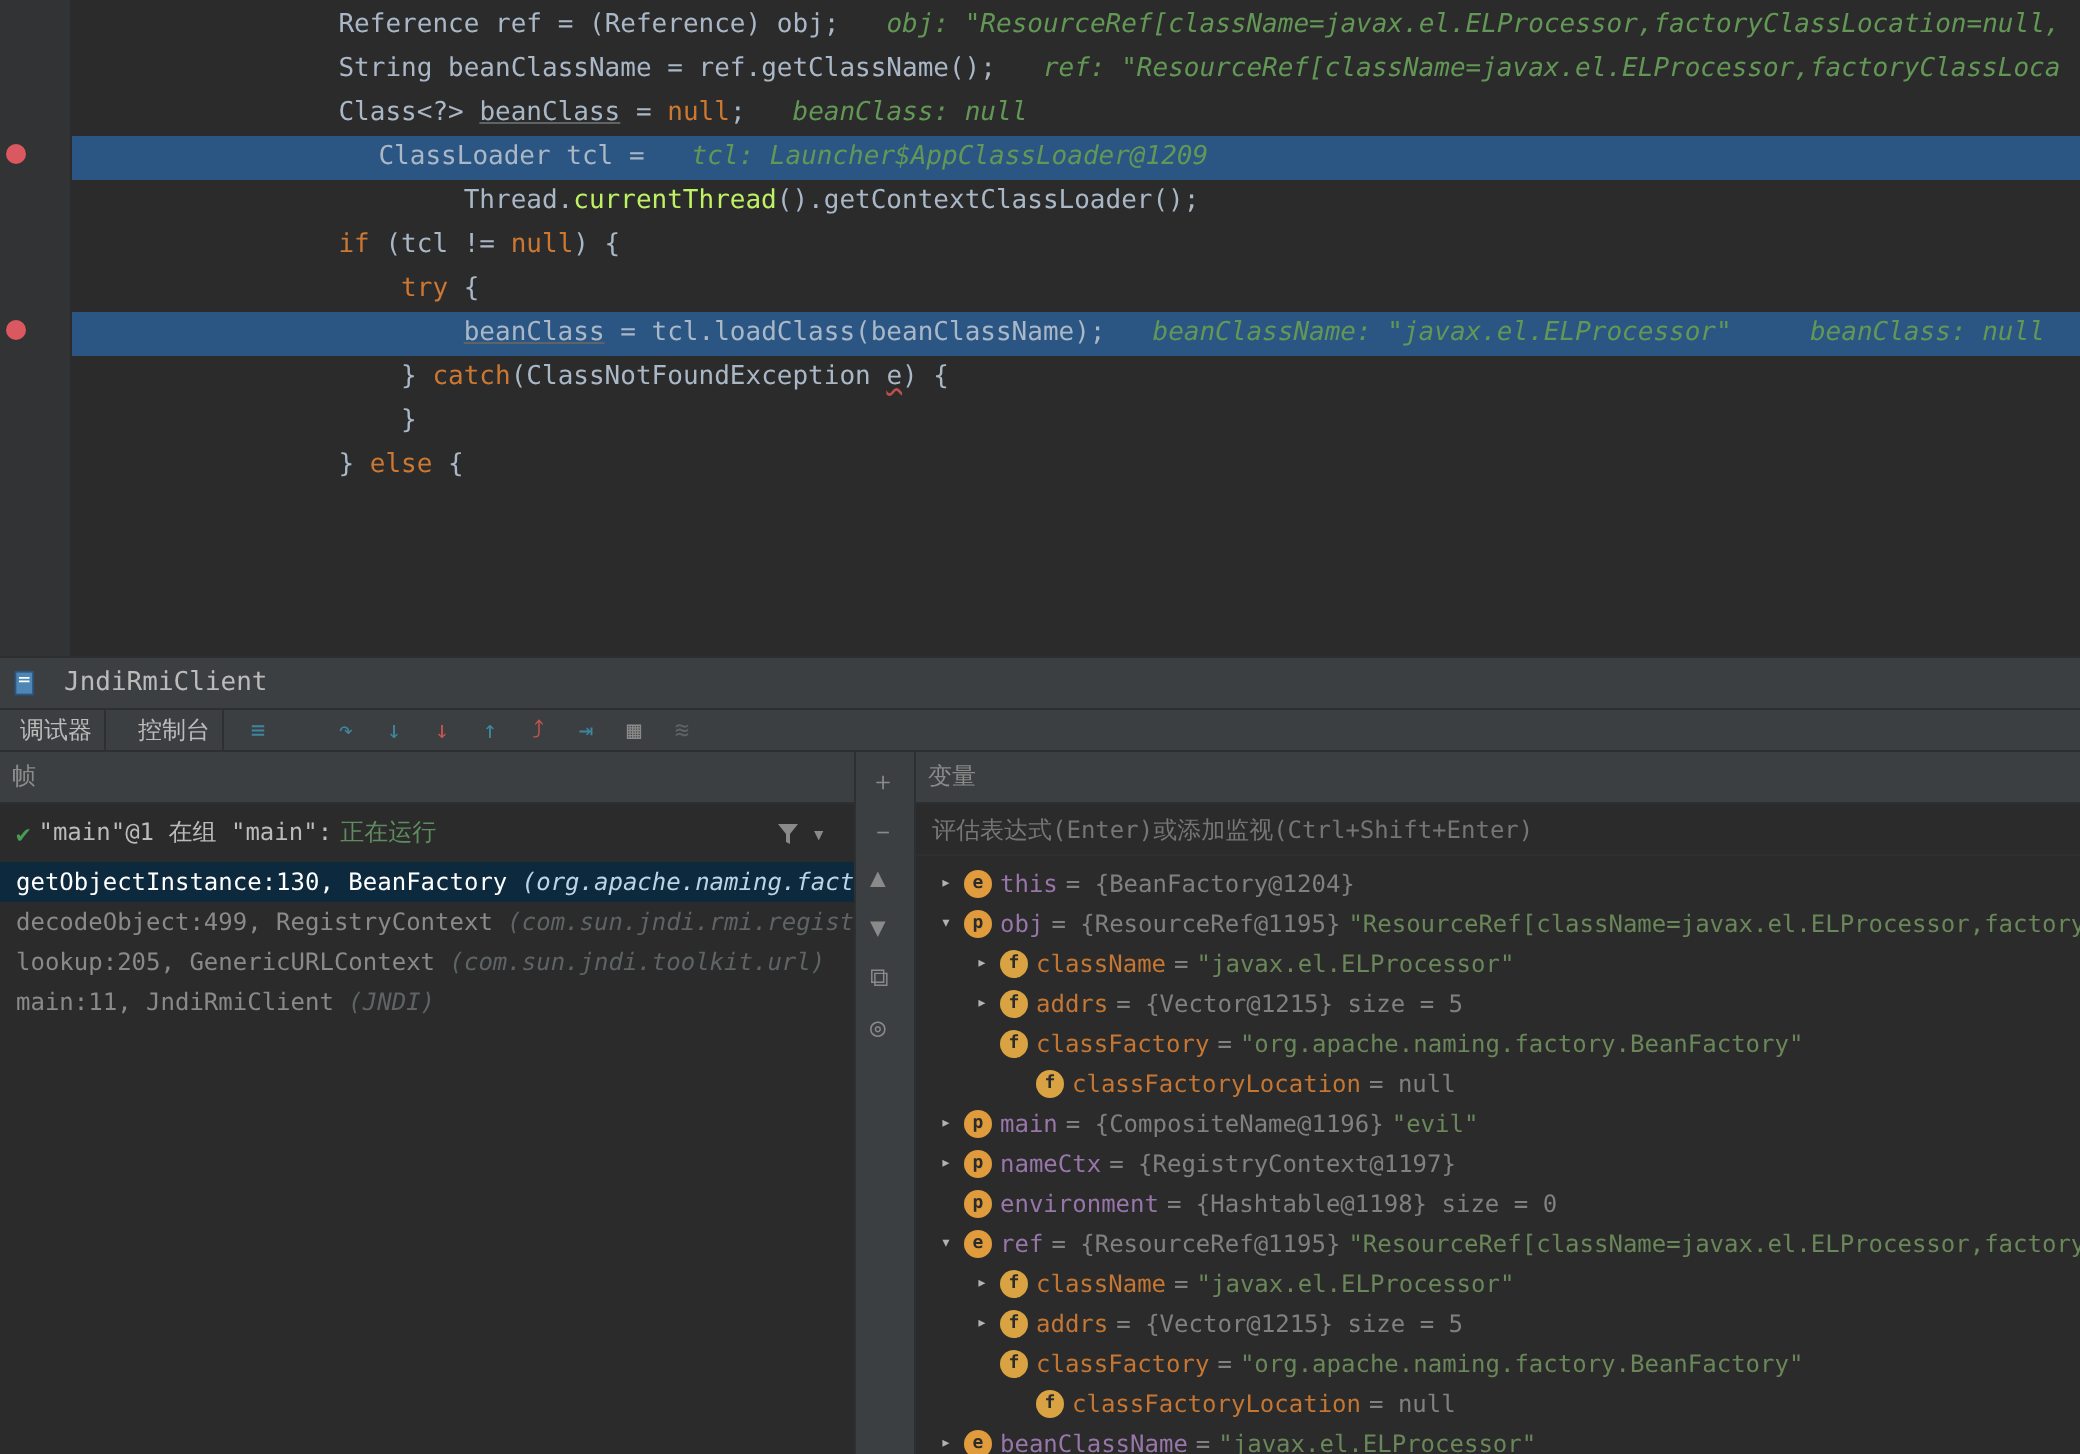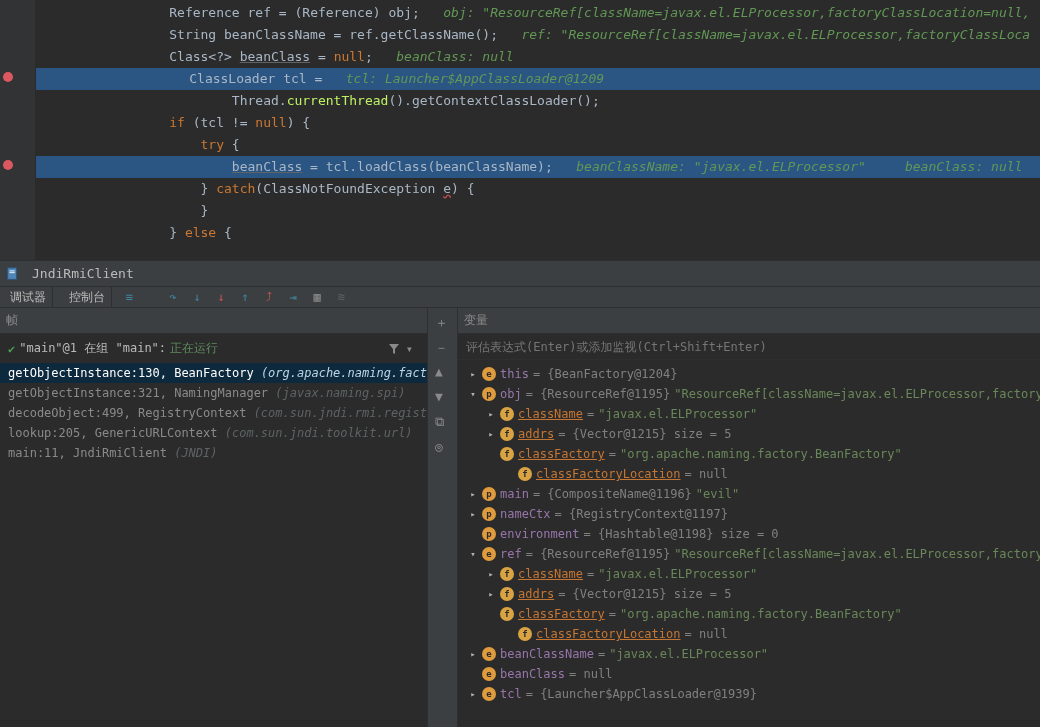--- a/index.html
+++ b/index.html
@@ -6,21 +6,21 @@
 body {
   width: 1040px; height: 727px;
   background: #2b2b2b;
   font-family: "Consolas", "Microsoft YaHei", monospace;
   font-size: 13px;
   color: #a9b7c6;
   overflow: hidden;
 }
 
 .editor {
-  height: 260px;
+  height: 328px;
   overflow: hidden;
   position: relative;
   display: flex;
 }
 .gutter {
   width: 36px;
   background: #313335;
   border-right: 1px solid #2b2b2b;
   position: relative;
 }
@@ -165,21 +165,21 @@
 .badge {
   width:14px; height:14px; border-radius:50%;
   display:inline-flex; align-items:center; justify-content:center;
   font-size:9px; font-weight:bold; color:#2b2b2b;
   flex:none;
 }
 .badge.e{ background:#e09c3c; } 
 .badge.p{ background:#e09c3c; color:#2b2b2b; }
 .badge.f{ background:#d9a343; }
 .vname { color:#9876aa; }
-.vname.cf { color:#c57633;text-decoration:underline; }
+.vname.cf { color:#c57633; }
 .vtype { color:#808080; }
 .vstr { color:#6a8759; }
 .filter-ic { margin-left:auto; display:flex; gap:6px; padding-right:6px; align-items:center;}
 .filter-ic svg { width:12px;height:12px; }
 </style>
 </head>
 <body>
 
 <div class="editor">
   <div class="gutter" id="gutter">
@@ -224,21 +224,20 @@
       <span style="color:#5e8c5e">正在运行</span>
       <span class="filter-ic">
         <svg viewBox="0 0 12 12">
             <path d="M1 1h10l-4 5v5l-2-1V6z" fill="#8a8a8a"></path>
           </svg>
         <span style="color:#8a8a8a">▾</span>
       </span>
     </div>
     <div class="frames-list" id="frames">
         <div class="frame active"><span>getObjectInstance:130, BeanFactory </span><span class="pkg bright">(org.apache.naming.factory)</span></div>
-        <div class="frame"><span>getObjectInstance:321, NamingManager </span><span class="pkg">(javax.naming.spi)</span></div>
         <div class="frame"><span>decodeObject:499, RegistryContext </span><span class="pkg">(com.sun.jndi.rmi.registry)</span></div>
         <div class="frame"><span>lookup:205, GenericURLContext </span><span class="pkg">(com.sun.jndi.toolkit.url)</span></div>
         <div class="frame"><span>main:11, JndiRmiClient </span><span class="pkg">(JNDI)</span></div>
       </div>
   </div>
 
   <div class="pane-right">
     <div class="vars-side">
       <span class="vicon">＋</span>
       <span class="vicon">－</span>

